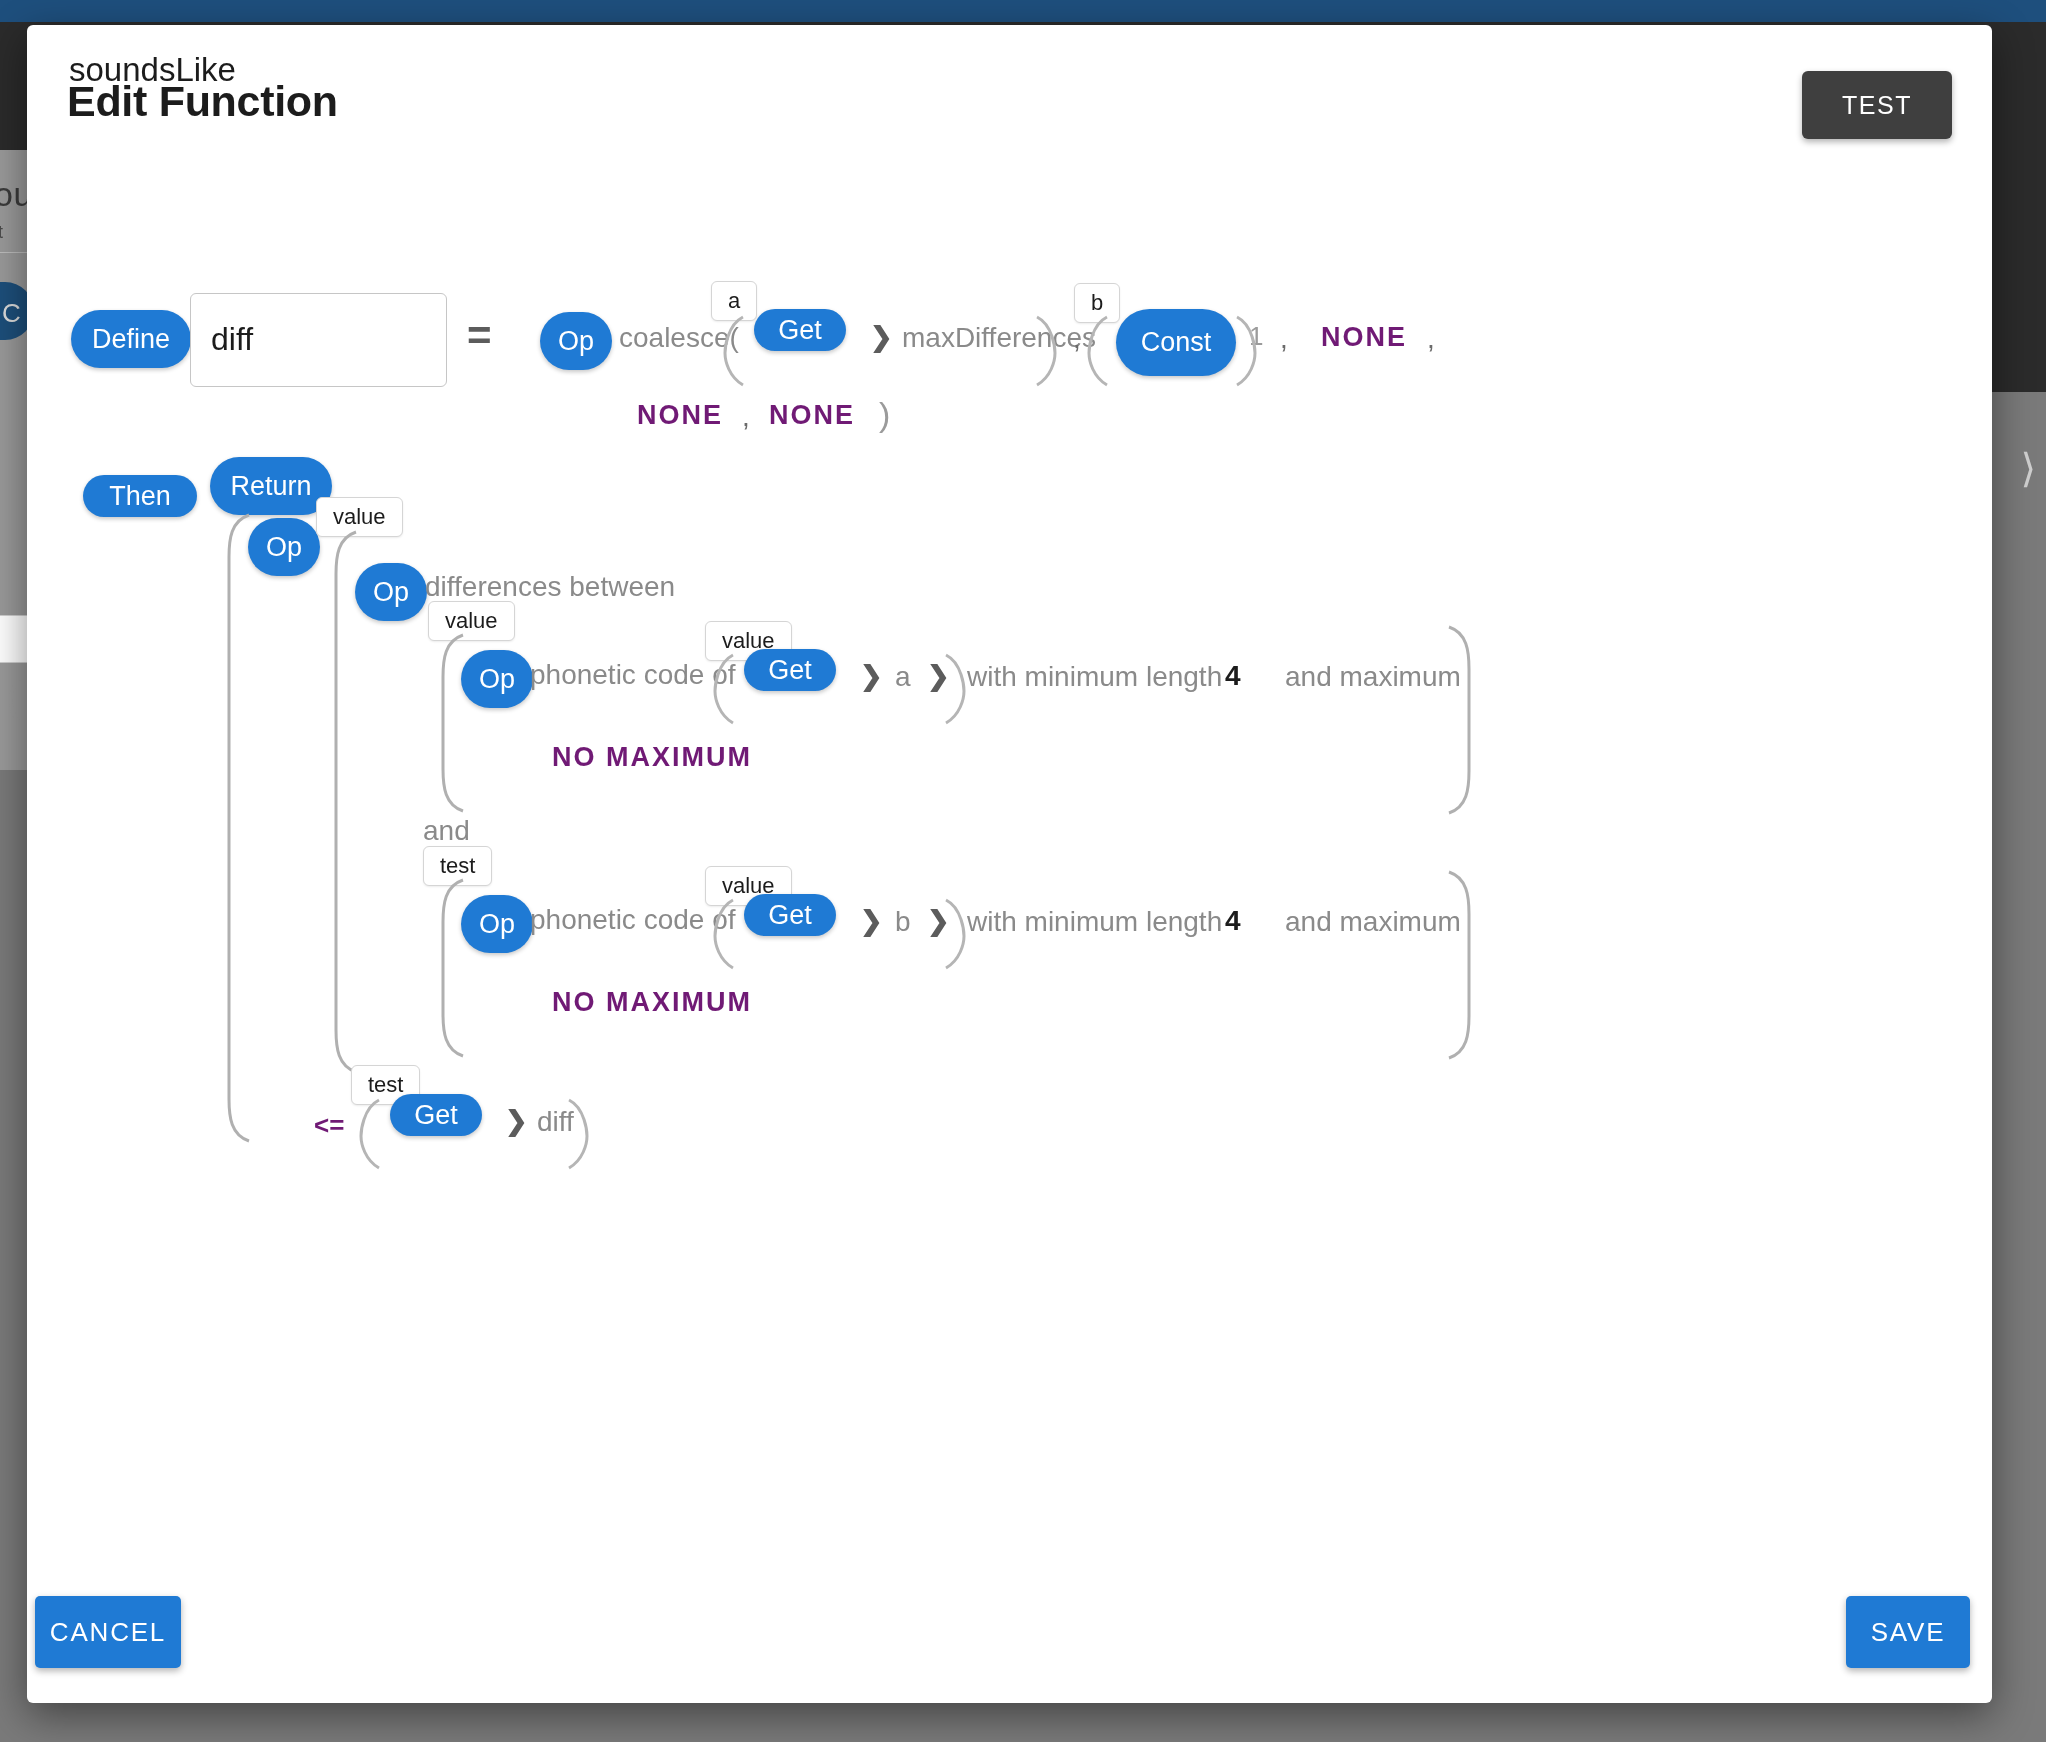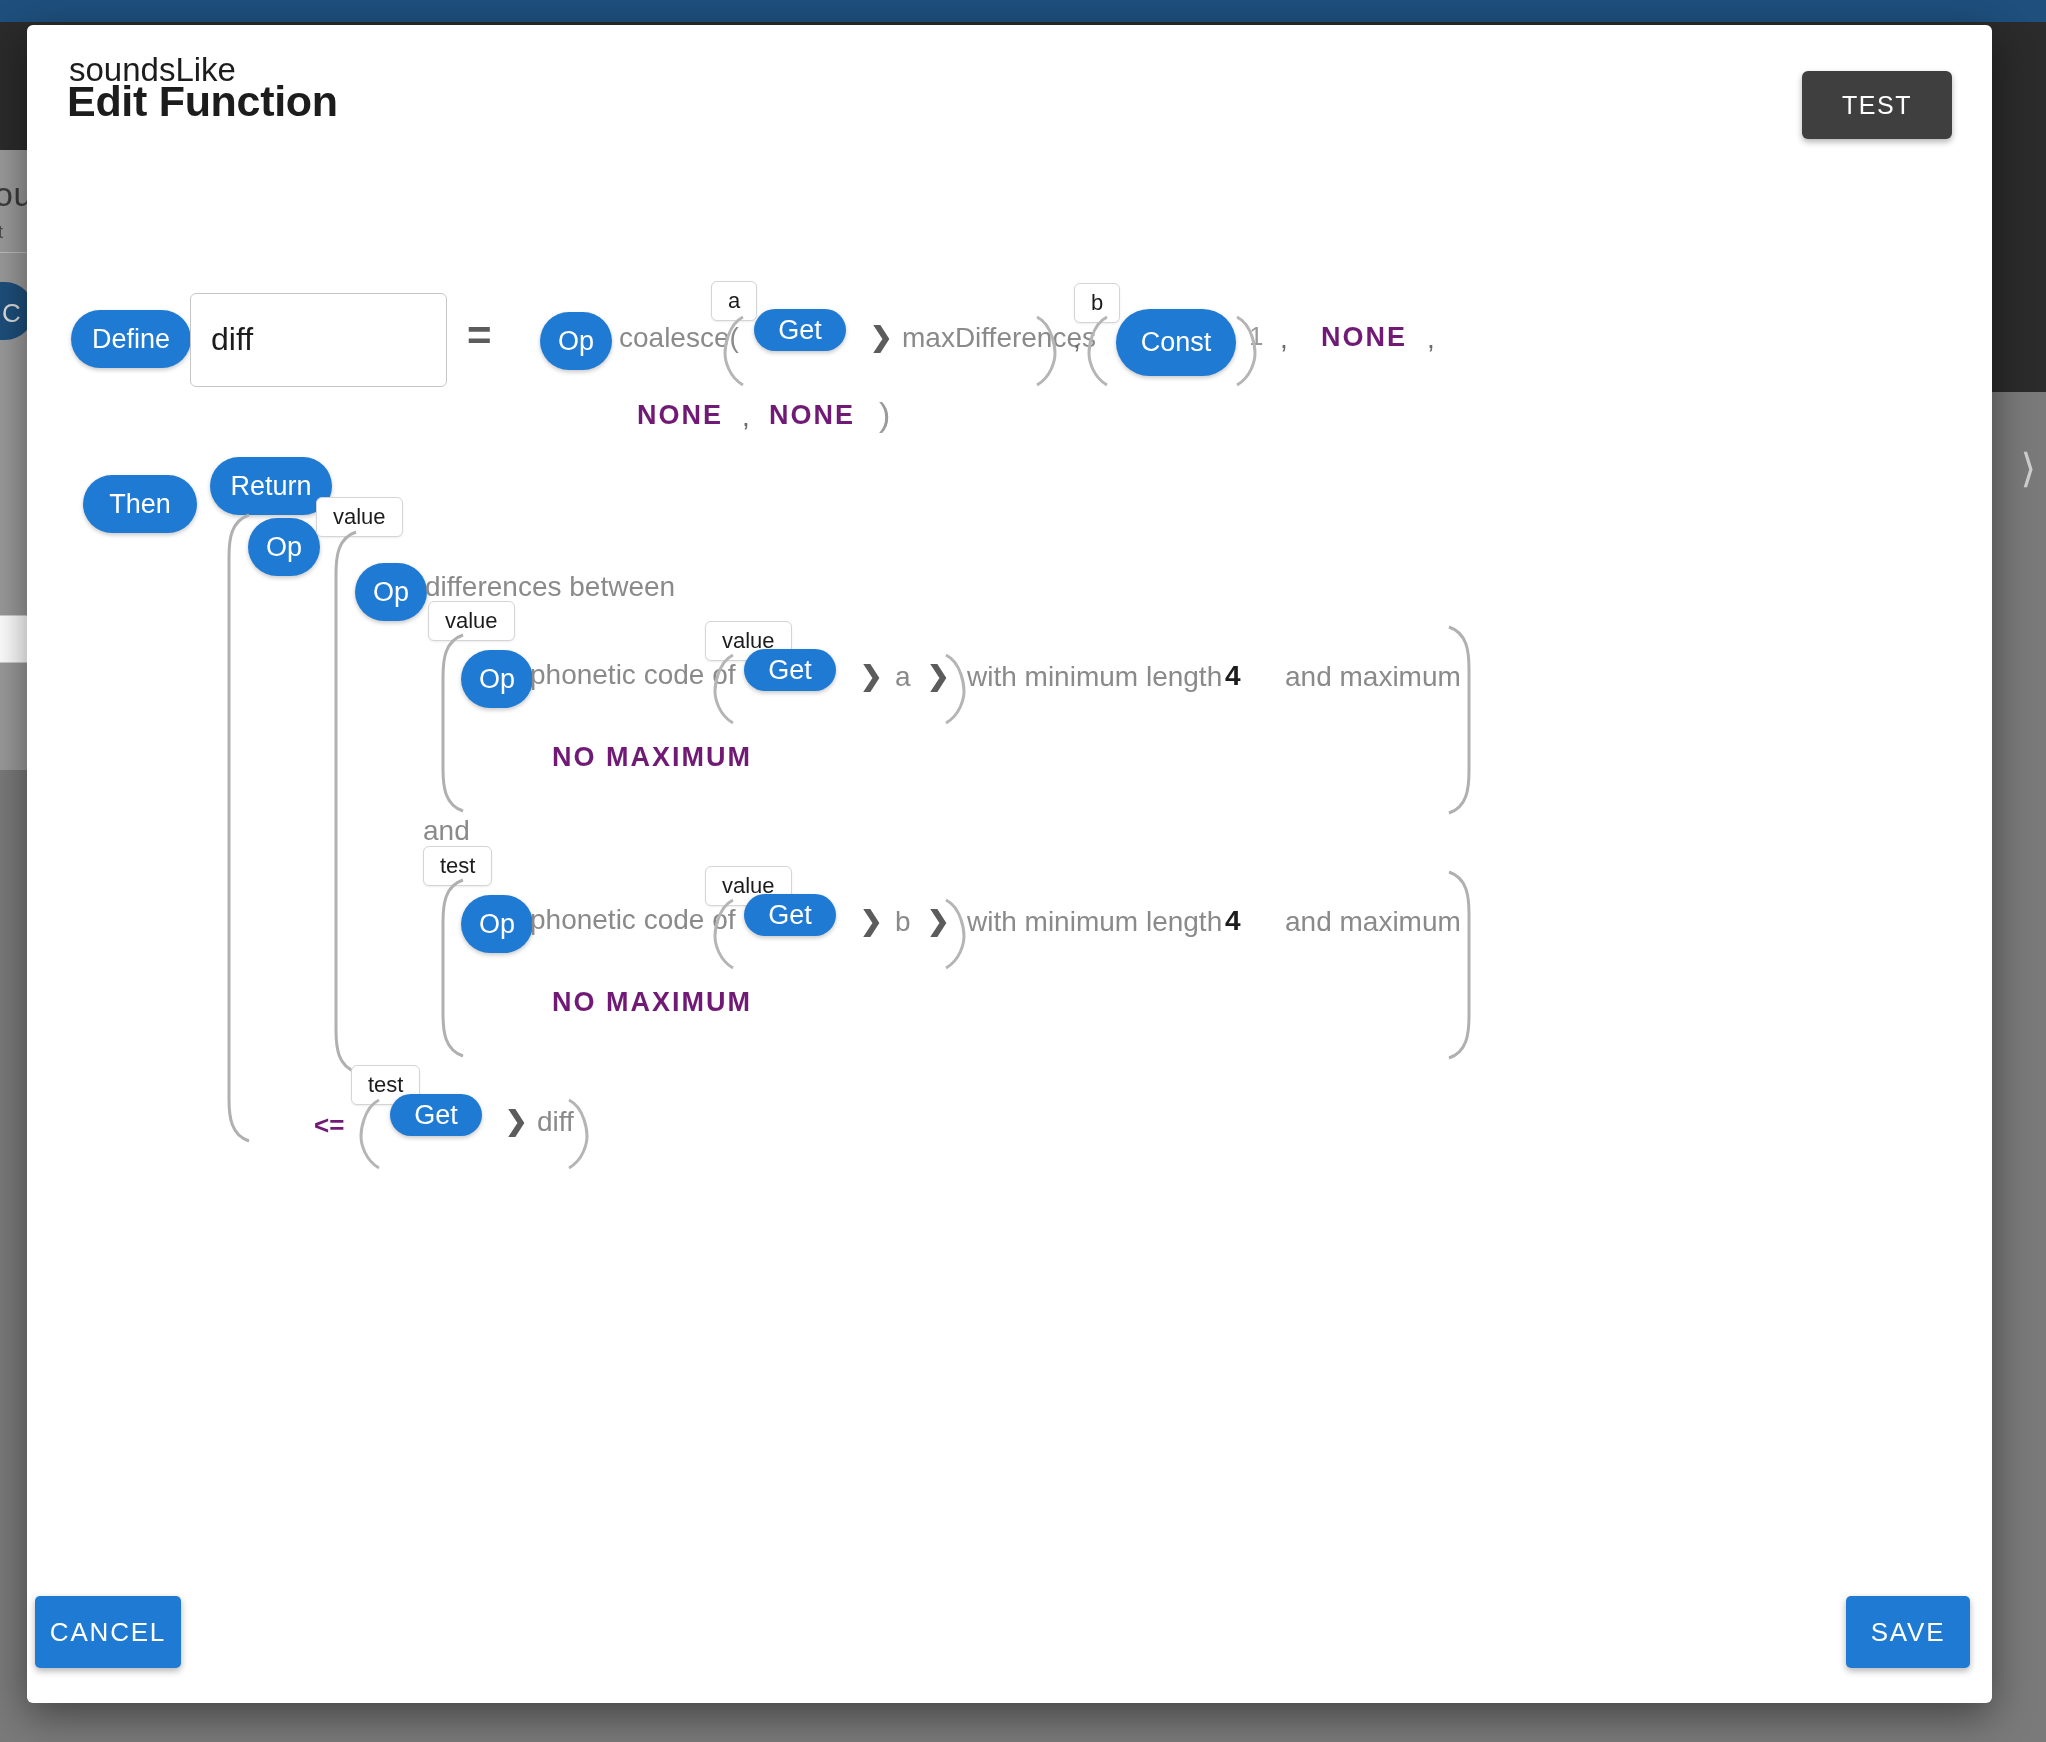--- a/index.html
+++ b/index.html
@@ -71,21 +71,21 @@
     display:inline-flex;align-items:center;justify-content:center;
     background:#1f7ad4;color:#fff;border-radius:999px;
     font-size:27px;font-weight:400;
     box-shadow:0 2px 4px rgba(0,0,0,.22);
     cursor:pointer;
   }
   .pill.define{position:absolute;left:44px;top:285px;width:120px;height:58px;}
   .pill.op{width:72px;height:58px;}
   .pill.get{width:92px;height:42px;}
   .pill.const{width:120px;height:67px;}
-  .pill.then{position:absolute;left:56px;top:450px;width:114px;height:58px;text-align:center;}
+  .pill.then{position:absolute;left:56px;top:450px;width:114px;height:42px;text-align:center;}
   .pill.ret{position:absolute;left:183px;top:432px;width:122px;height:58px;}
 
   .namebox{
     position:absolute;left:163px;top:268px;width:255px;height:92px;
     border:1px solid #c6c6c6;border-radius:6px;background:#fff;
   }
   .namebox span{position:absolute;left:20px;top:27px;font-size:32px;color:#1c1c1c;}
 
   .eq{position:absolute;left:440px;top:287px;font-size:42px;color:#5c5c5c;font-weight:600;}
 

